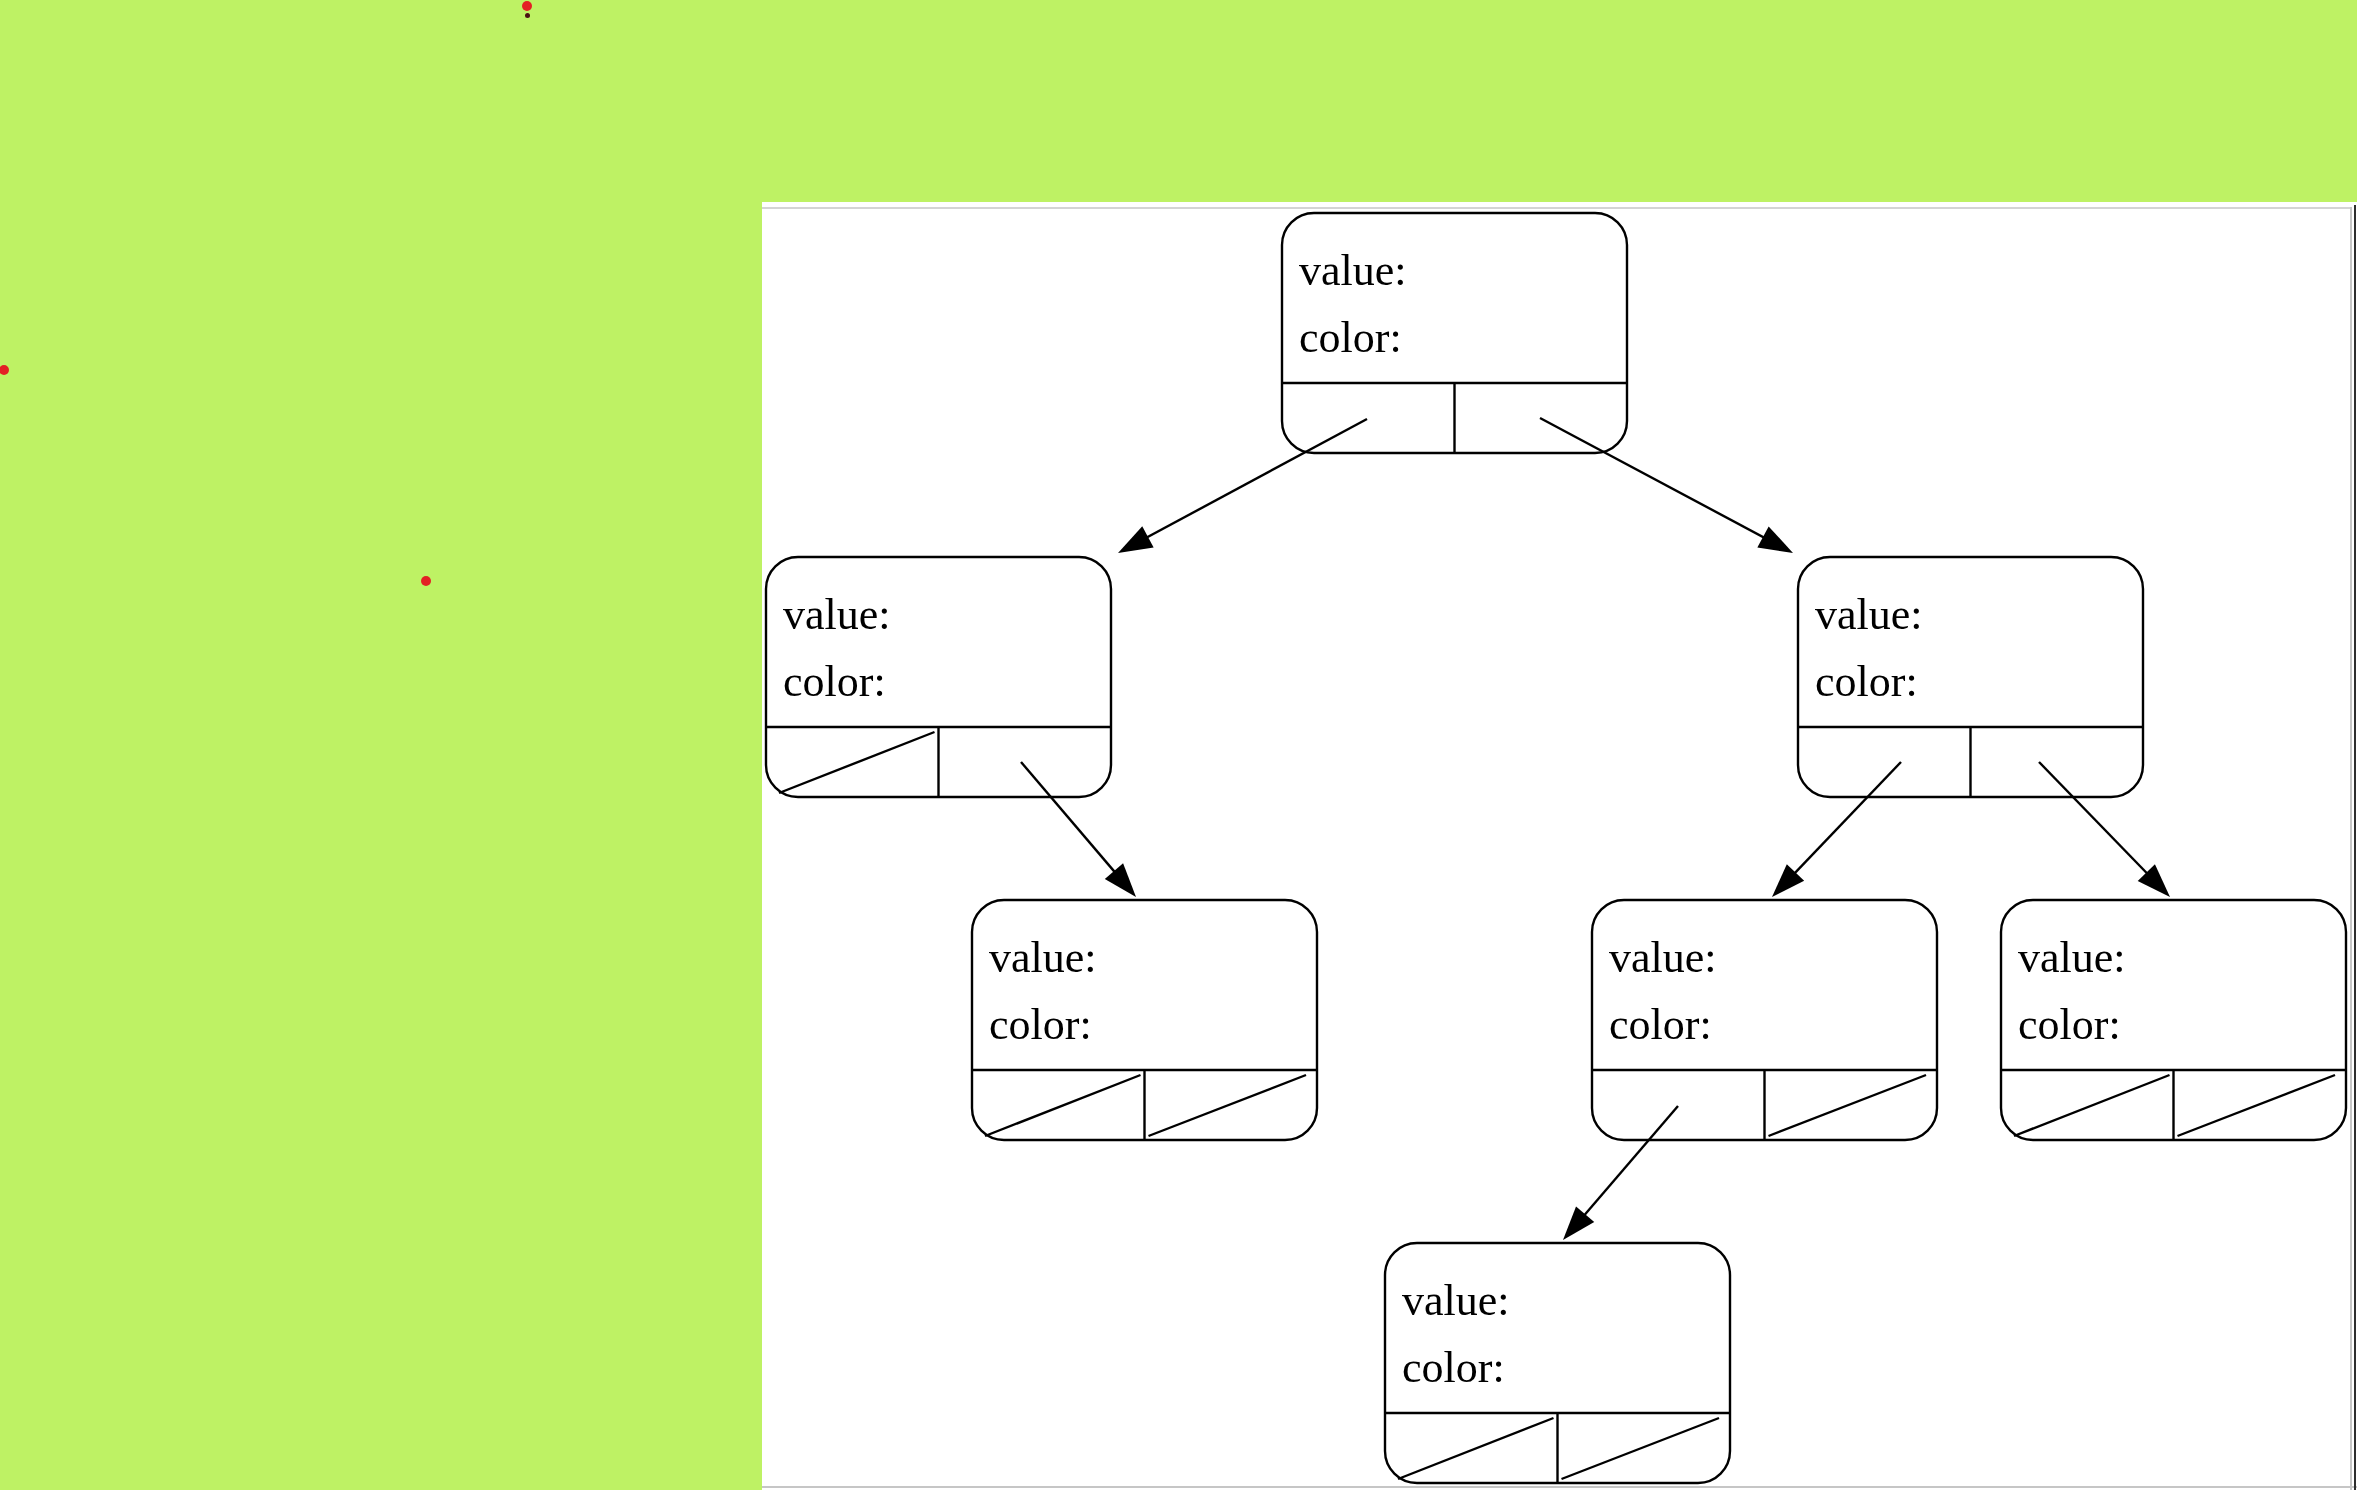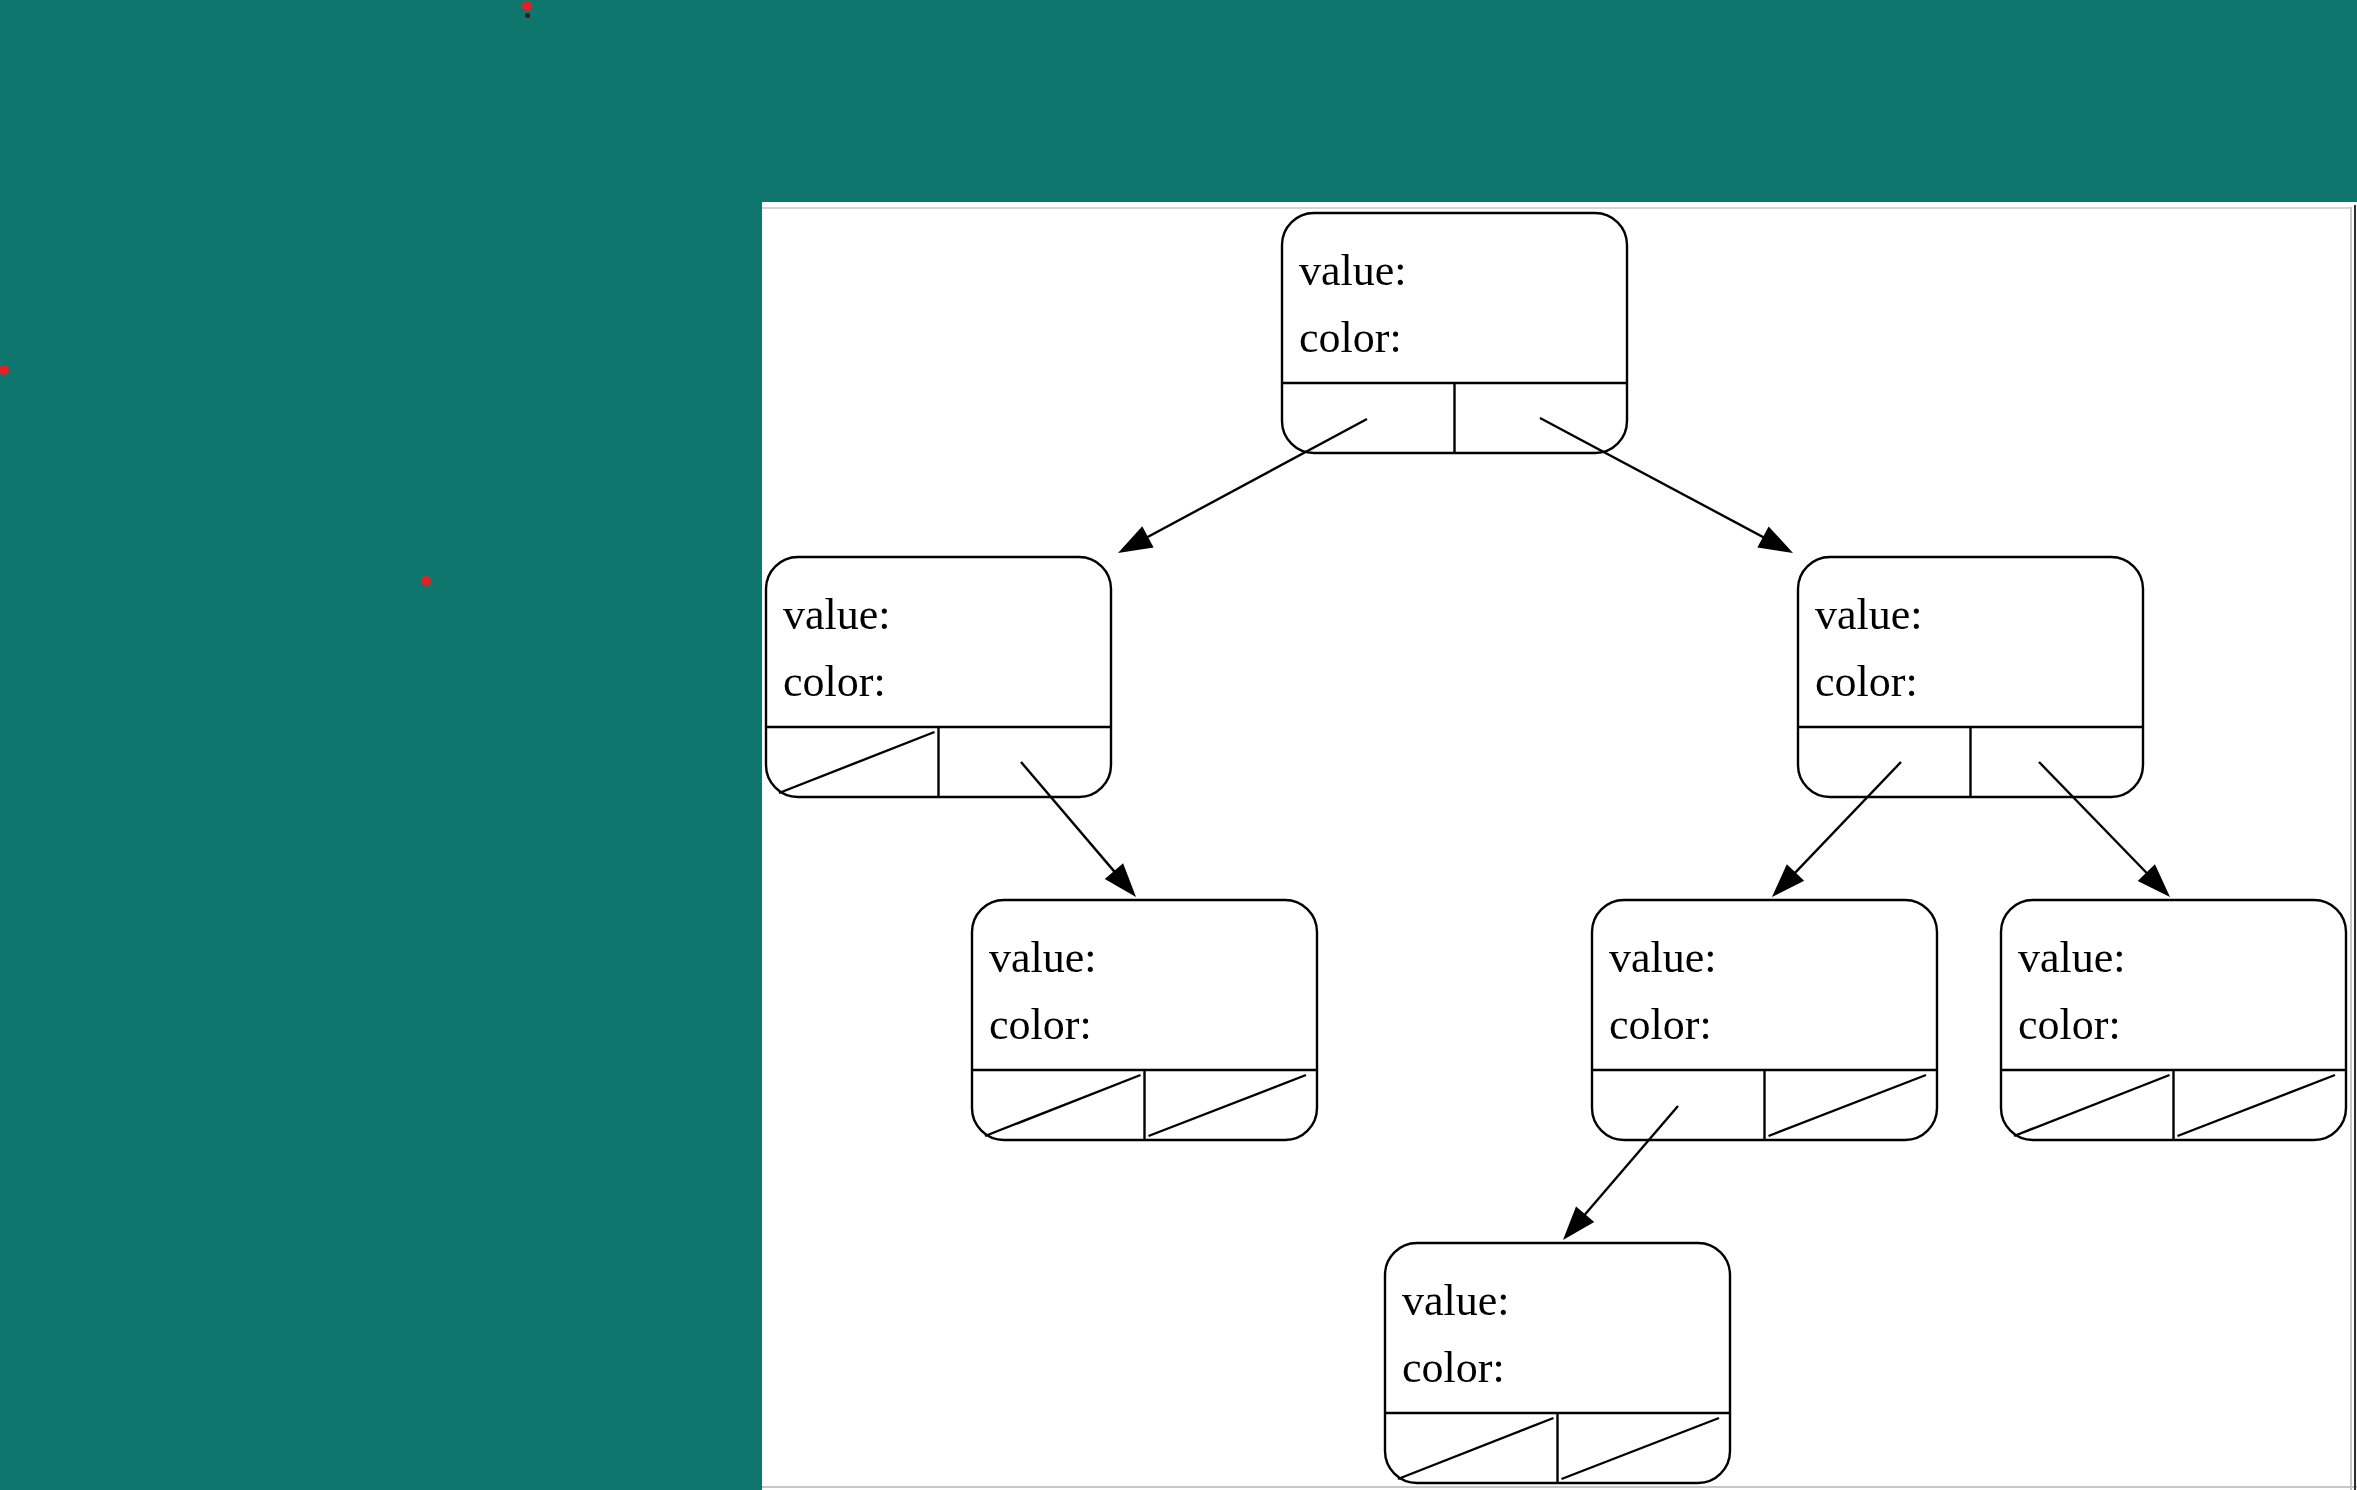--- a/index.html
+++ b/index.html
@@ -17,21 +17,21 @@
   #diagram-svg { position: absolute; left: 0; top: 0; }
   #diagram-svg text {
     font-family: "Liberation Serif", serif;
     font-size: 44px;
     fill: #000;
   }
 </style>
 </head>
 <body>
 
-<div id="screen" style="width: 2357px; height: 1490px; background: #0f766e;">
+<div id="screen" style="width: 2357px; height: 1490px; background: #bef264;">
   <div class="page" id="doc-page" style="left: 762px; top: 202px; width: 1595px; height: 1288px; background: rgb(255, 255, 255);"></div>
   <div class="rule" id="rule-top" style="left: 762px; top: 207px; width: 1590px; height: 2px; background: rgb(212, 212, 212);"></div>
   <div class="rule" id="rule-right" style="left: 2350px; top: 207px; width: 2px; height: 1283px; background: rgb(198, 198, 198);"></div>
   <div class="rule" id="rule-bottom" style="left: 762px; top: 1486px; width: 1595px; height: 2px; background: rgb(198, 198, 198);"></div>
   <div class="rule" id="rule-edge" style="left: 2354px; top: 205px; width: 2px; height: 1285px; background: rgb(46, 46, 46);"></div>
   <svg id="diagram-svg" width="2357" height="1490" viewBox="0 0 2357 1490">
       <g>
         <rect x="1282" y="213" width="345" height="240" rx="32" ry="32" fill="#ffffff" stroke="#000000" stroke-width="2.4"></rect>
         <line x1="1282" y1="383" x2="1627" y2="383" stroke="#000000" stroke-width="2.4"></line>
         <line x1="1454.5" y1="383" x2="1454.5" y2="453" stroke="#000000" stroke-width="2.4"></line>

